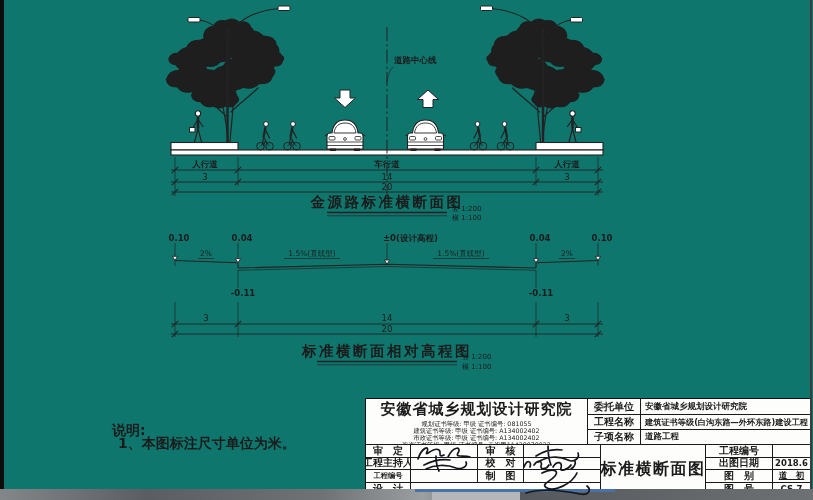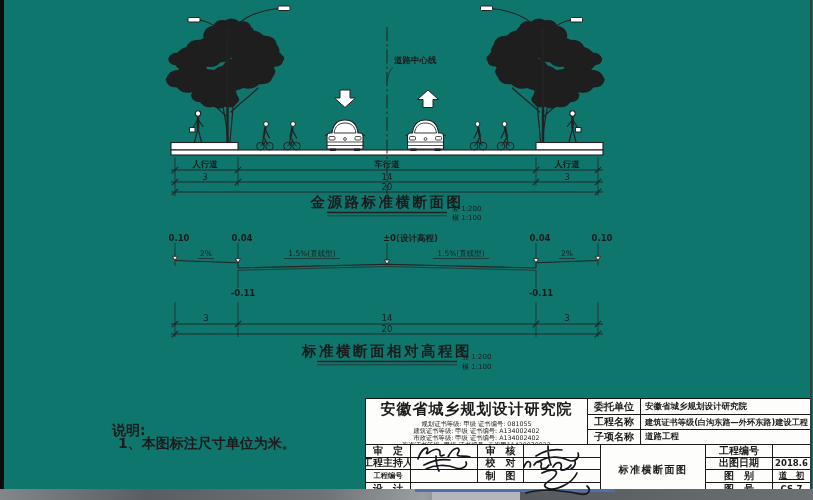--- a/index.html
+++ b/index.html
@@ -233,21 +233,21 @@
     <div class="cell" style="left:158px;top:58.5px;width:77px;height:12.5px;"></div>
 
     <div class="cell lbl" style="left:0;top:71px;width:45px;height:12.5px;font-size:7.3px;">工程编号</div>
     <div class="cell" style="left:45px;top:71px;width:67px;height:12.5px;"></div>
     <div class="cell lbl" style="left:112px;top:71px;width:46px;height:12.5px;">制　图</div>
     <div class="cell" style="left:158px;top:71px;width:77px;height:12.5px;"></div>
 
     <div class="cell lbl" style="left:0;top:83.5px;width:45px;height:12.1px;border-bottom:none;">设　计</div>
     <div class="cell" style="left:45px;top:83.5px;width:190px;height:12.1px;border-bottom:none;"></div>
 
-    <div class="cell" style="left:235px;top:46px;width:105px;height:49.6px;border-bottom:none;font-size:10px;font-weight:bold;letter-spacing:1.5px;">标准横断面图</div>
+    <div class="cell" style="left:235px;top:46px;width:105px;height:49.6px;border-bottom:none;font-size:16px;font-weight:bold;letter-spacing:1.5px;">标准横断面图</div>
 
     <div class="cell lbl" style="left:340px;top:46px;width:67px;height:12.5px;">工程编号</div>
     <div class="cell val" style="left:407px;top:46px;width:37px;height:12.5px;border-right:none;"></div>
     <div class="cell lbl" style="left:340px;top:58.5px;width:67px;height:12.5px;">出图日期</div>
     <div class="cell val" style="left:407px;top:58.5px;width:37px;height:12.5px;border-right:none;">2018.6</div>
     <div class="cell lbl" style="left:340px;top:71px;width:67px;height:12.5px;">图　别</div>
     <div class="cell val" style="left:407px;top:71px;width:37px;height:12.5px;border-right:none;text-decoration:underline;">道　初</div>
     <div class="cell lbl" style="left:340px;top:83.5px;width:67px;height:12.1px;border-bottom:none;">图　号</div>
     <div class="cell val" style="left:407px;top:83.5px;width:37px;height:12.1px;border:none;">CS-7</div>
 

